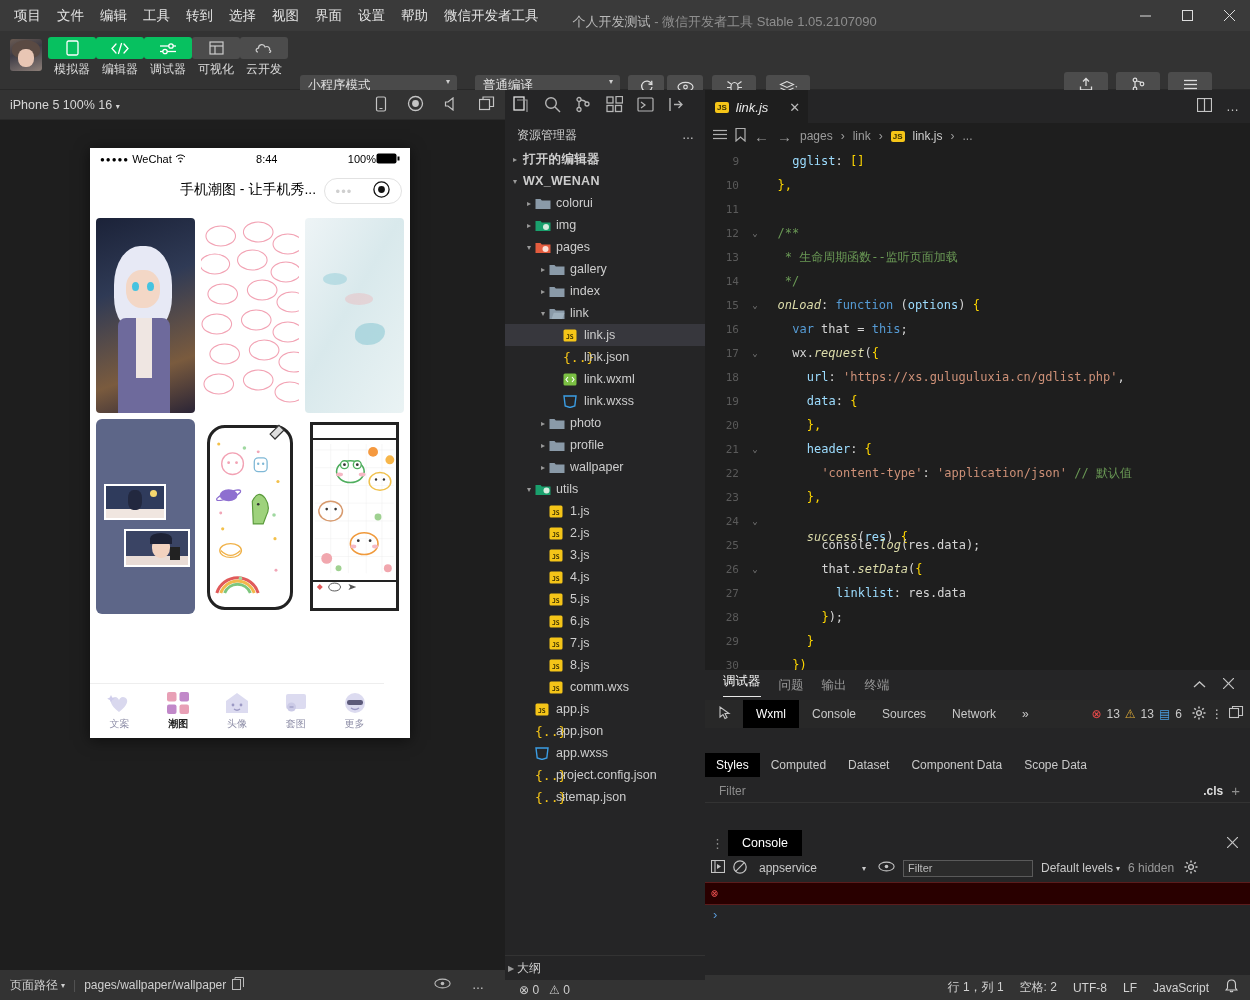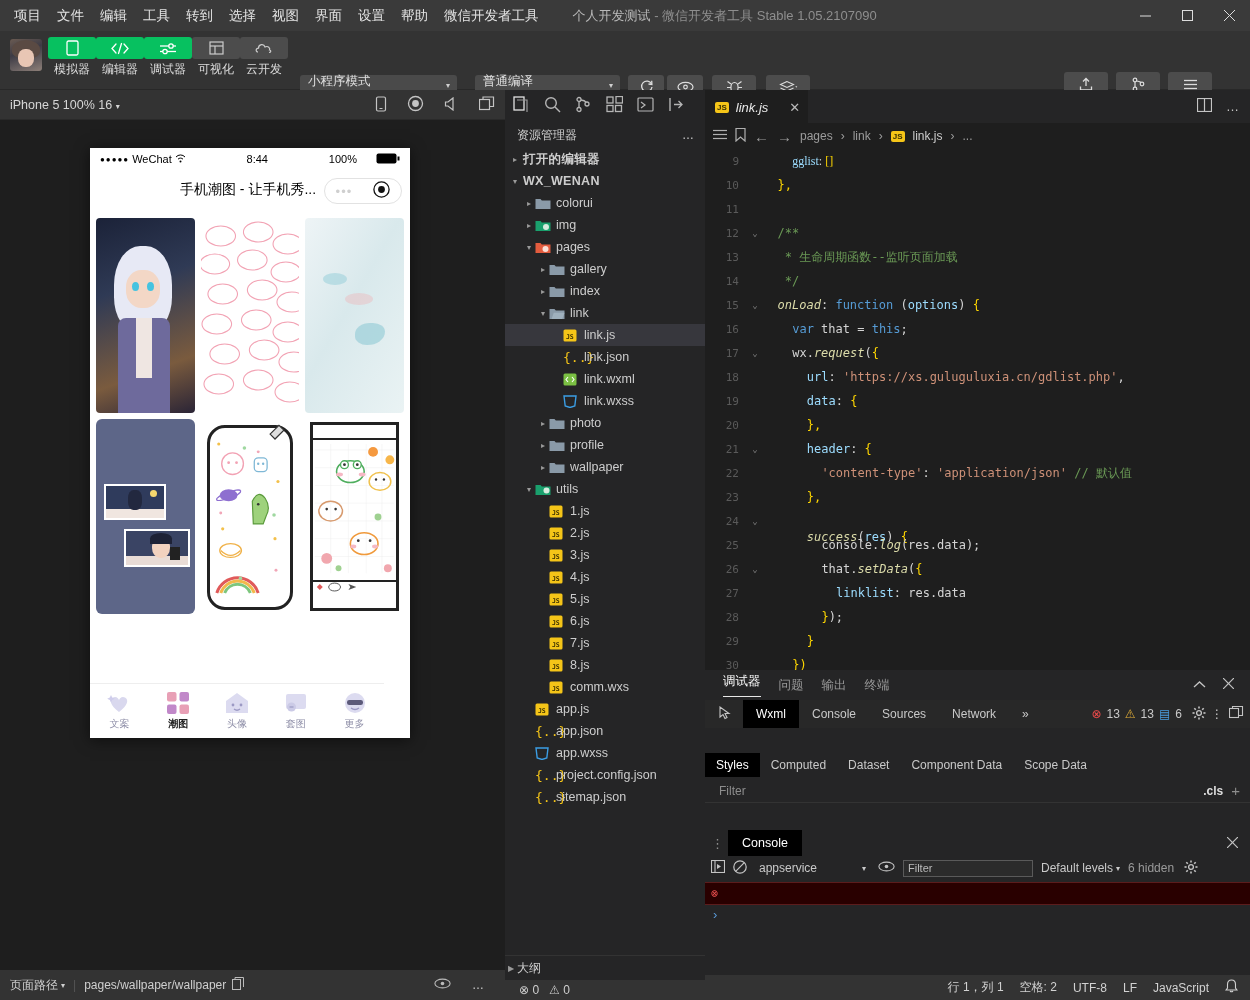--- a/index.html
+++ b/index.html
@@ -2,21 +2,21 @@
 <html><head>
 <meta charset="utf-8">
 <style>
   * { box-sizing: border-box; margin:0; padding:0; }
   html,body { width:1250px; height:1000px; overflow:hidden; background:#2b2b2b;
     font-family:"Liberation Sans","DejaVu Sans",sans-serif; }
   body { position:relative; color:#cfcfcf; font-size:13px; }
 
   
   #titlebar { position:absolute; left:0; top:0; width:1250px; height:31px;
-     background:#3a3a3a; display:flex; align-items:center; }
+     background:#3a3a3a; display:flex; align-items:flex-end; }
   .menu-item { padding:0 8px; height:31px; line-height:31px; font-size:13.5px; color:#e3e3e3; white-space:nowrap; }
   #win-title { margin-left:26px; font-size:13px; color:#b9b9b9; white-space:nowrap;}
   #win-title .sub { color:#8e8e8e; }
   #win-ctrl { position:absolute; right:0; top:0; height:31px; display:flex; }
   .wc { width:42px; height:31px; display:flex; align-items:center; justify-content:center; color:#d8d8d8;}
 
   
   #toolbar { position:absolute; left:0; top:31px; width:1250px; height:59px;
      background:#333; border-bottom:1px solid #282828; }
   #avatar { position:absolute; left:10px; top:8px; width:32px; height:32px; border-radius:3px;
@@ -26,21 +26,21 @@
   #avatar .face { position:absolute; left:8px; top:10px; width:16px; height:18px;
      background:#e8c6b4; border-radius:45%; }
 
   .tbtn { position:absolute; top:6px; width:48px; height:22px; border-radius:3px;
      display:flex; align-items:center; justify-content:center; }
   .tlab { position:absolute; top:30px; width:48px; text-align:center; font-size:12px; color:#dcdcdc; }
   .tbtn.green { background:#07c160; }
   .tbtn.gray { background:#4c4c4c; }
   .tbtn svg { display:block; }
   .select-box { position:absolute; height:23px; background:#4a4a4a; border-radius:3px;
-     display:flex; align-items:flex-end; padding:8px 8px; font-size:12.5px; color:#e0e0e0; }
+     display:flex; align-items:flex-start; padding:2px 8px; font-size:12.5px; color:#e0e0e0; }
   .select-box .caret { position:absolute; right:7px; font-size:8px; color:#cfcfcf; }
 
   .iconbtn { position:absolute; height:23px; width:36px; background:transparent; border-radius:3px;
      display:flex; align-items:center; justify-content:center; }
   .iconbtn.bg { background:#4c4c4c; }
 
   
   #sim-pane { position:absolute; left:0; top:90px; width:505px; height:880px; background:#1e1e1e; }
   #sim-bar { position:absolute; left:0; top:0; width:505px; height:30px; background:#333;
      border-bottom:1px solid #2a2a2a; display:flex; align-items:center; }
@@ -334,21 +334,21 @@
       <div style="display:flex; align-items:center; gap:3px;">
         <span style="font-size:8px; letter-spacing:1px;">●●●●●</span>
         <span>WeChat</span>
         <span><svg width="11" height="9">
               <path d="M1 3 A6 6 0 0 1 10 3" fill="none" stroke="#000" stroke-width="1"></path>
               <path d="M3 5.2 A3.4 3.4 0 0 1 8 5.2" fill="none" stroke="#000" stroke-width="1"></path>
               <circle cx="5.5" cy="7.5" r="1" fill="#000"></circle>
             </svg></span>
       </div>
       <span>8:44</span>
-      <div style="display:flex; align-items:center; gap:19px;">
+      <div style="display:flex; align-items:center; gap:0;">
         <span>100%</span>
         <span><svg width="24" height="11">
               <rect x="0.5" y="0.5" width="20" height="10" rx="2" fill="#000"></rect>
               <rect x="21.5" y="3.5" width="2" height="4" fill="#000"></rect>
             </svg></span>
       </div>
     </div>
     <div id="navbar">
       <span id="navtitle">手机潮图 - 让手机秀...</span>
       <div id="capsule">
@@ -893,21 +893,21 @@
     <span>pages</span>
     <span>›</span>
     <span>link</span>
     <span>›</span>
     <span style="background:#f5c518;color:#3b3000;font-size:8px;font-weight:bold;padding:1px 2px;border-radius:2px;">JS</span>
     <span style="color:#ccc;">link.js</span>
     <span>›</span>
     <span>...</span>
   </div>
   <div id="code">
-      <div class="cline"><span class="ln">9</span><span class="fold"></span><span style="padding-left: 29.2px; font-family: Liberation Serif, serif;"><span class="k-prop">gglist</span><span class="k-pun">: </span><span class="k-brk">[]</span></span></div>
+      <div class="cline"><span class="ln">9</span><span class="fold"></span><span style="padding-left: 29.2px;"><span class="k-prop">gglist</span><span class="k-pun">: </span><span class="k-brk">[]</span></span></div>
       <div class="cline"><span class="ln">10</span><span class="fold"></span><span style="padding-left: 14.6px;"><span class="k-brk">},</span></span></div>
       <div class="cline"><span class="ln">11</span><span class="fold"></span><span style="padding-left: 0px;"></span></div>
       <div class="cline"><span class="ln">12</span><span class="fold">⌄</span><span style="padding-left: 14.6px;"><span class="k-cmt">/**</span></span></div>
       <div class="cline"><span class="ln">13</span><span class="fold"></span><span style="padding-left: 14.6px;"><span class="k-cmt"> * 生命周期函数--监听页面加载</span></span></div>
       <div class="cline"><span class="ln">14</span><span class="fold"></span><span style="padding-left: 14.6px;"><span class="k-cmt"> */</span></span></div>
       <div class="cline"><span class="ln">15</span><span class="fold">⌄</span><span style="padding-left: 14.6px;"><span class="k-mth">onLoad</span><span class="k-pun">: </span><span class="k-kw">function</span><span class="k-pun"> (</span><span class="k-par">options</span><span class="k-pun">) </span><span class="k-brk">{</span></span></div>
       <div class="cline"><span class="ln">16</span><span class="fold"></span><span style="padding-left: 29.2px;"><span class="k-kw">var</span><span class="k-pun"> that = </span><span class="k-kw">this</span><span class="k-pun">;</span></span></div>
       <div class="cline"><span class="ln">17</span><span class="fold">⌄</span><span style="padding-left: 29.2px;"><span class="k-pun">wx.</span><span class="k-mth">request</span><span class="k-pun">(</span><span class="k-brk">{</span></span></div>
       <div class="cline"><span class="ln">18</span><span class="fold"></span><span style="padding-left: 43.8px;"><span class="k-prop">url</span><span class="k-pun">: </span><span class="k-str">'</span><span class="k-url">https://xs.guluguluxia.cn/gdlist.php</span><span class="k-str">'</span><span class="k-pun">,</span></span></div>
       <div class="cline"><span class="ln">19</span><span class="fold"></span><span style="padding-left: 43.8px;"><span class="k-prop">data</span><span class="k-pun">: </span><span class="k-brk">{</span></span></div>

